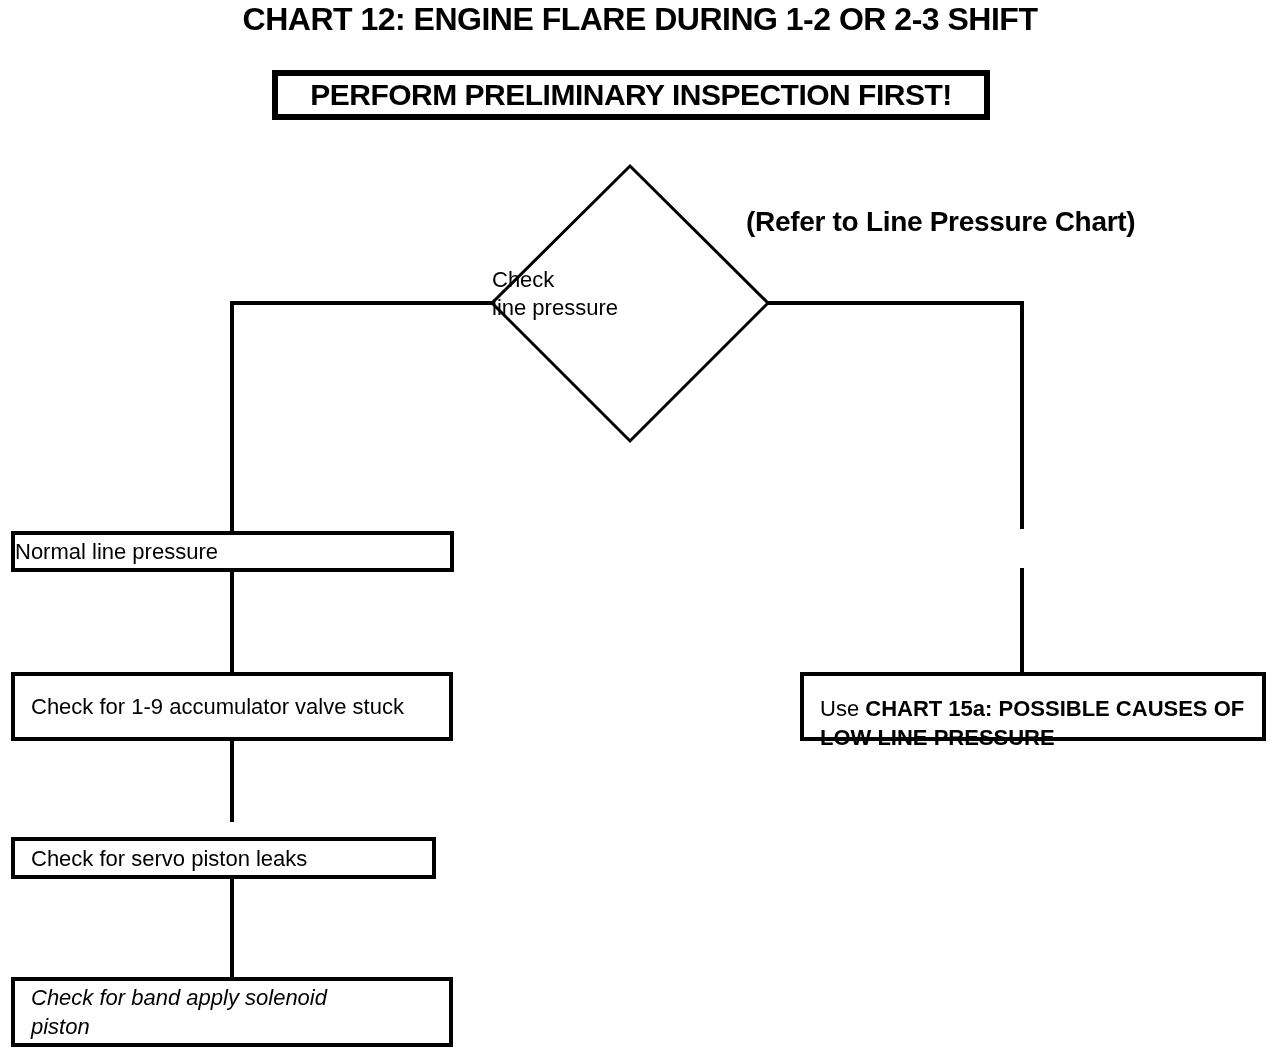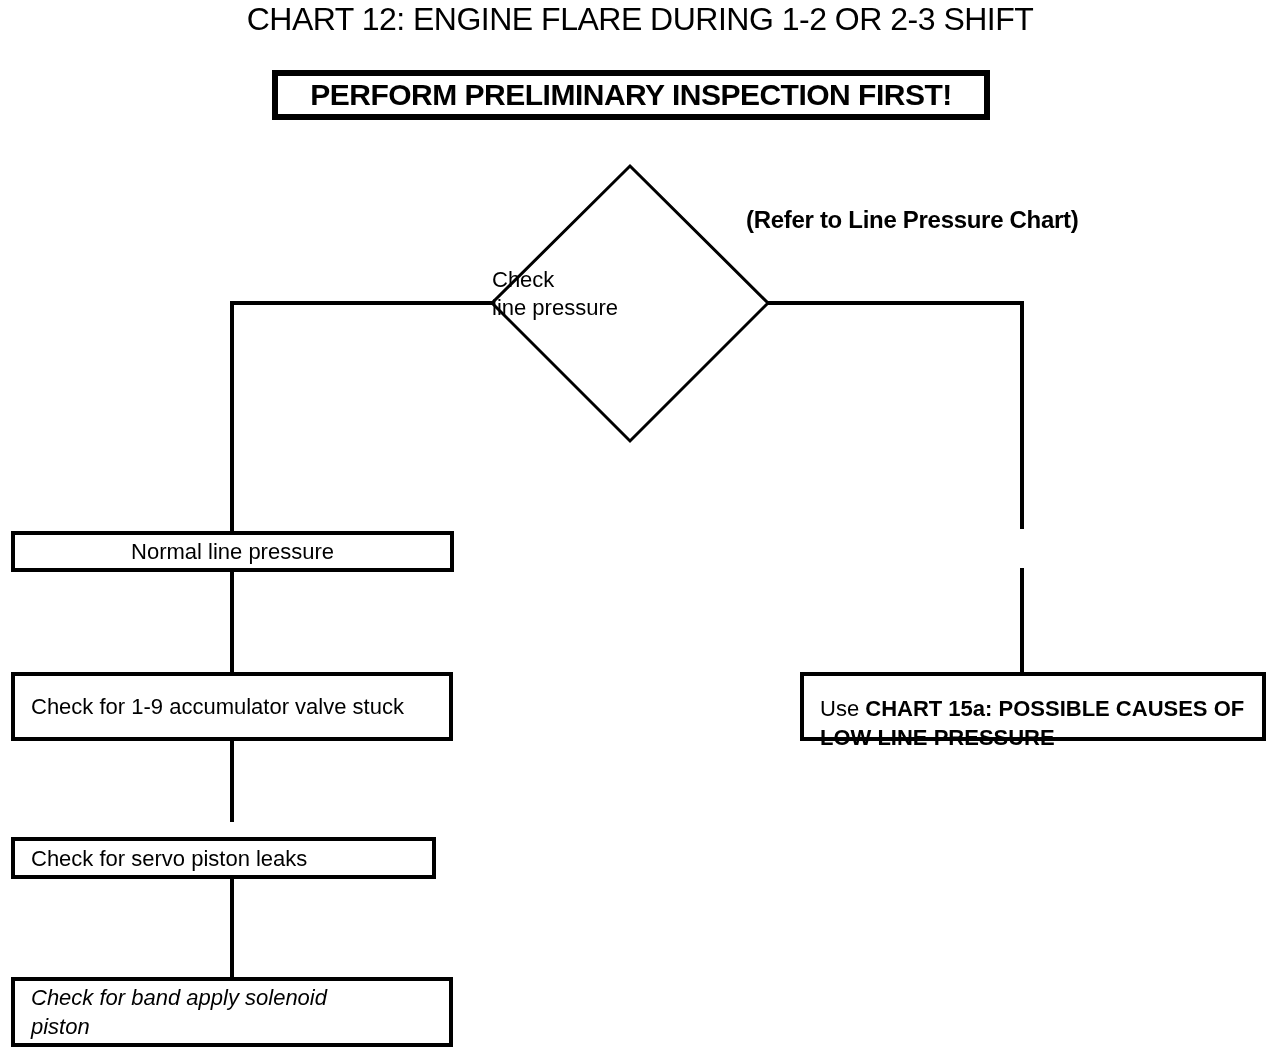--- a/index.html
+++ b/index.html
@@ -4,43 +4,43 @@
 <style>
   html, body { margin:0; padding:0; background:#ffffff; }
   .canvas {
     position:relative; width:1280px; height:1054px;
     background:#ffffff; color:#000;
     font-family:"Liberation Sans", sans-serif;
     overflow:hidden;
   }
   .chart-title {
     position:absolute; top:1px; left:0; width:100%;
-    text-align:center; font-size:32px; font-weight:normal;
+    text-align:center; font-size:32px; font-weight:bold;
     letter-spacing:-0.5px; margin:0;
   }
   .warning-box {
     position:absolute; left:272px; top:70px; width:718px; height:50px;
     border:6px solid #000; box-sizing:border-box; background:#fff;
     display:flex; align-items:center; justify-content:center;
     font-size:30px; font-weight:bold; letter-spacing:-0.5px;
   }
   .lines-svg { position:absolute; left:0; top:0; }
   .ref-note {
     position:absolute; left:746px; top:206px;
-    font-size:24px; font-weight:bold; letter-spacing:-0.3px;
+    font-size:28px; font-weight:bold; letter-spacing:-0.3px;
   }
   .decision-label {
     position:absolute; left:492px; top:266px; width:276px;
     text-align:left; font-size:22px; line-height:28px;
   }
   .node {
     position:absolute; border:4px solid #000; box-sizing:border-box;
     background:#fff; font-size:22px; display:flex; align-items:center;
   }
-  .node.centered { justify-content:center; text-align:center; }
+  .node.centered { justify-content:flex-start; text-align:center; }
   .node.lefty { justify-content:flex-start; padding-left:16px; }
   .node .wrap { display:inline-block; line-height:29px; }
   .node-a { left:11px;  top:531px; width:443px; height:41px; }
   .node-b { left:11px;  top:672px; width:442px; height:69px; }
   .node-b .wrap { max-width:380px; }
   .node-c { left:11px;  top:837px; width:425px; height:42px;text-align:center; }
   .node-d { left:11px;  top:977px; width:442px; height:70px; font-style:italic; }
   .node-d .wrap { max-width:345px; }
   .node-e { left:800px; top:529px; width:444px; height:41px; }
   .node-f { left:800px; top:672px; width:466px; height:69px; }

